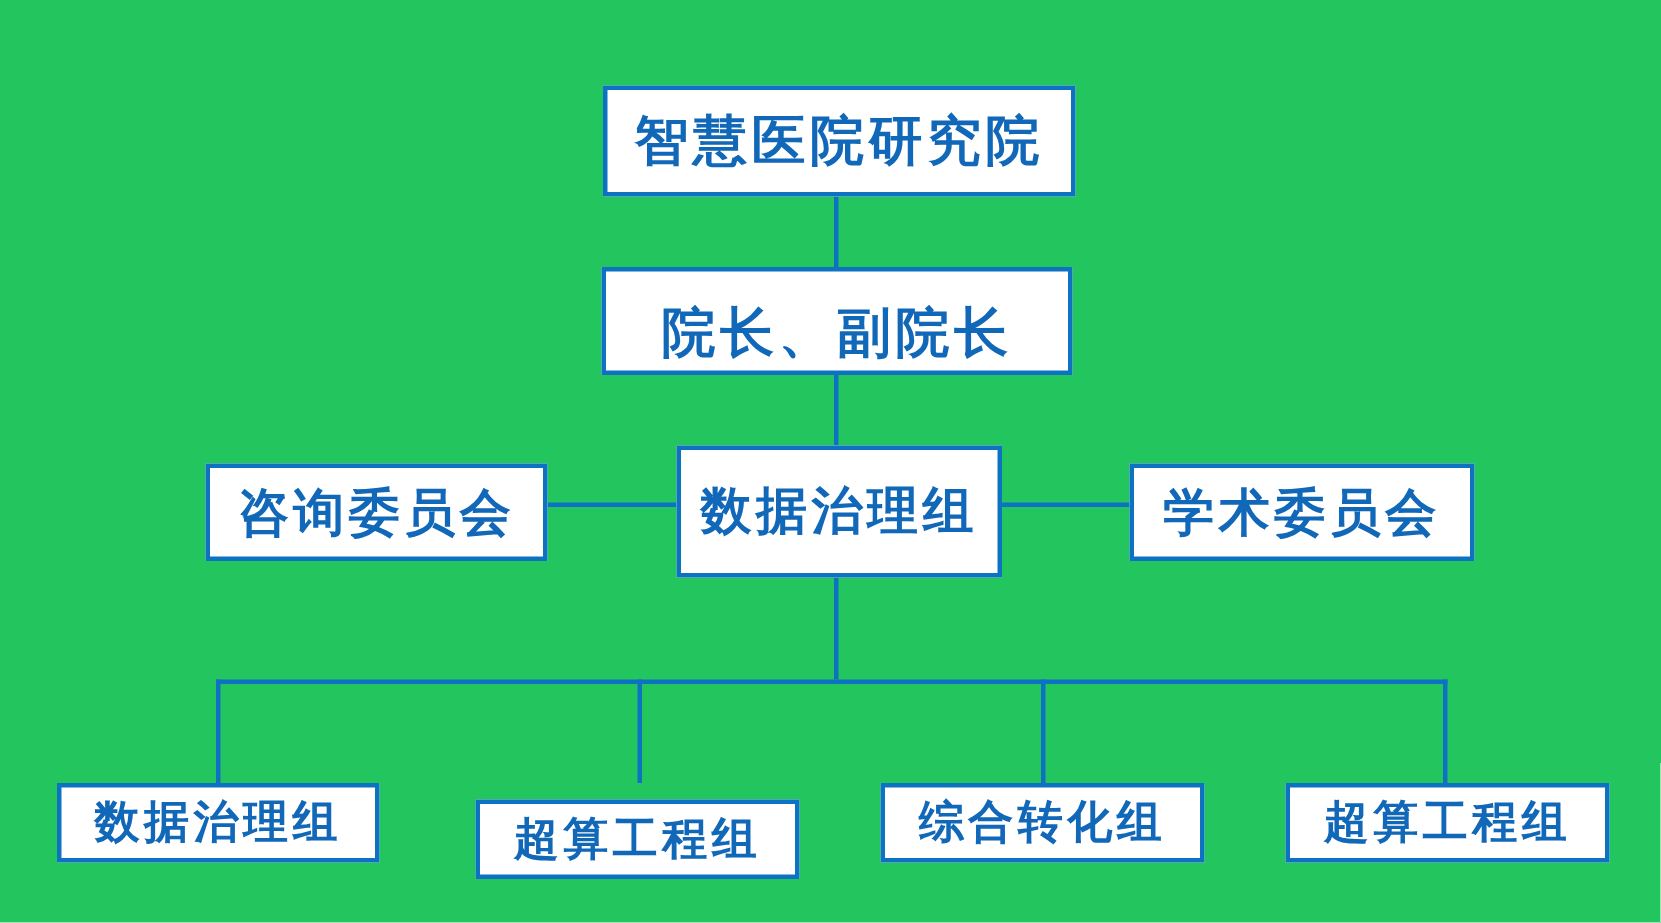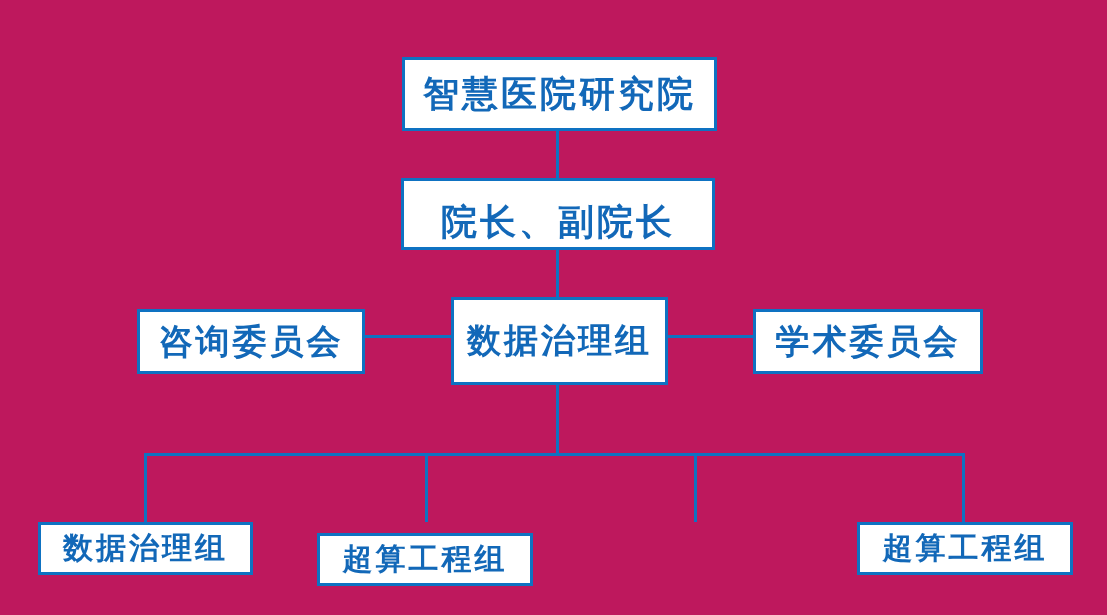--- a/index.html
+++ b/index.html
@@ -4,21 +4,21 @@
 <style>
   html, body {
     margin: 0;
     padding: 0;
     background: #ffffff;
   }
   .canvas {
     position: relative;
     width: 1107px;
     height: 615px;
-    background: #be185d;
+    background: #22c55e;
     overflow: hidden;
     font-family: "DejaVu Sans", "Liberation Sans", sans-serif;
   }
   .node {
     position: absolute;
     box-sizing: border-box;
     border: 3px solid #0e72c2;
     background: #ffffff;
     display: flex;
     align-items: center;
@@ -91,18 +91,21 @@
   </div>
 
   <div class="node group1">
     <span>数据治理组</span>
   </div>
 
   <div class="node group2">
     <span>超算工程组</span>
   </div>
 
+  <div class="node group3">
+    <span>综合转化组</span>
+  </div>
 
   <div class="node group4">
     <span>超算工程组</span>
   </div>
 
 </div>
 
 </body></html>

